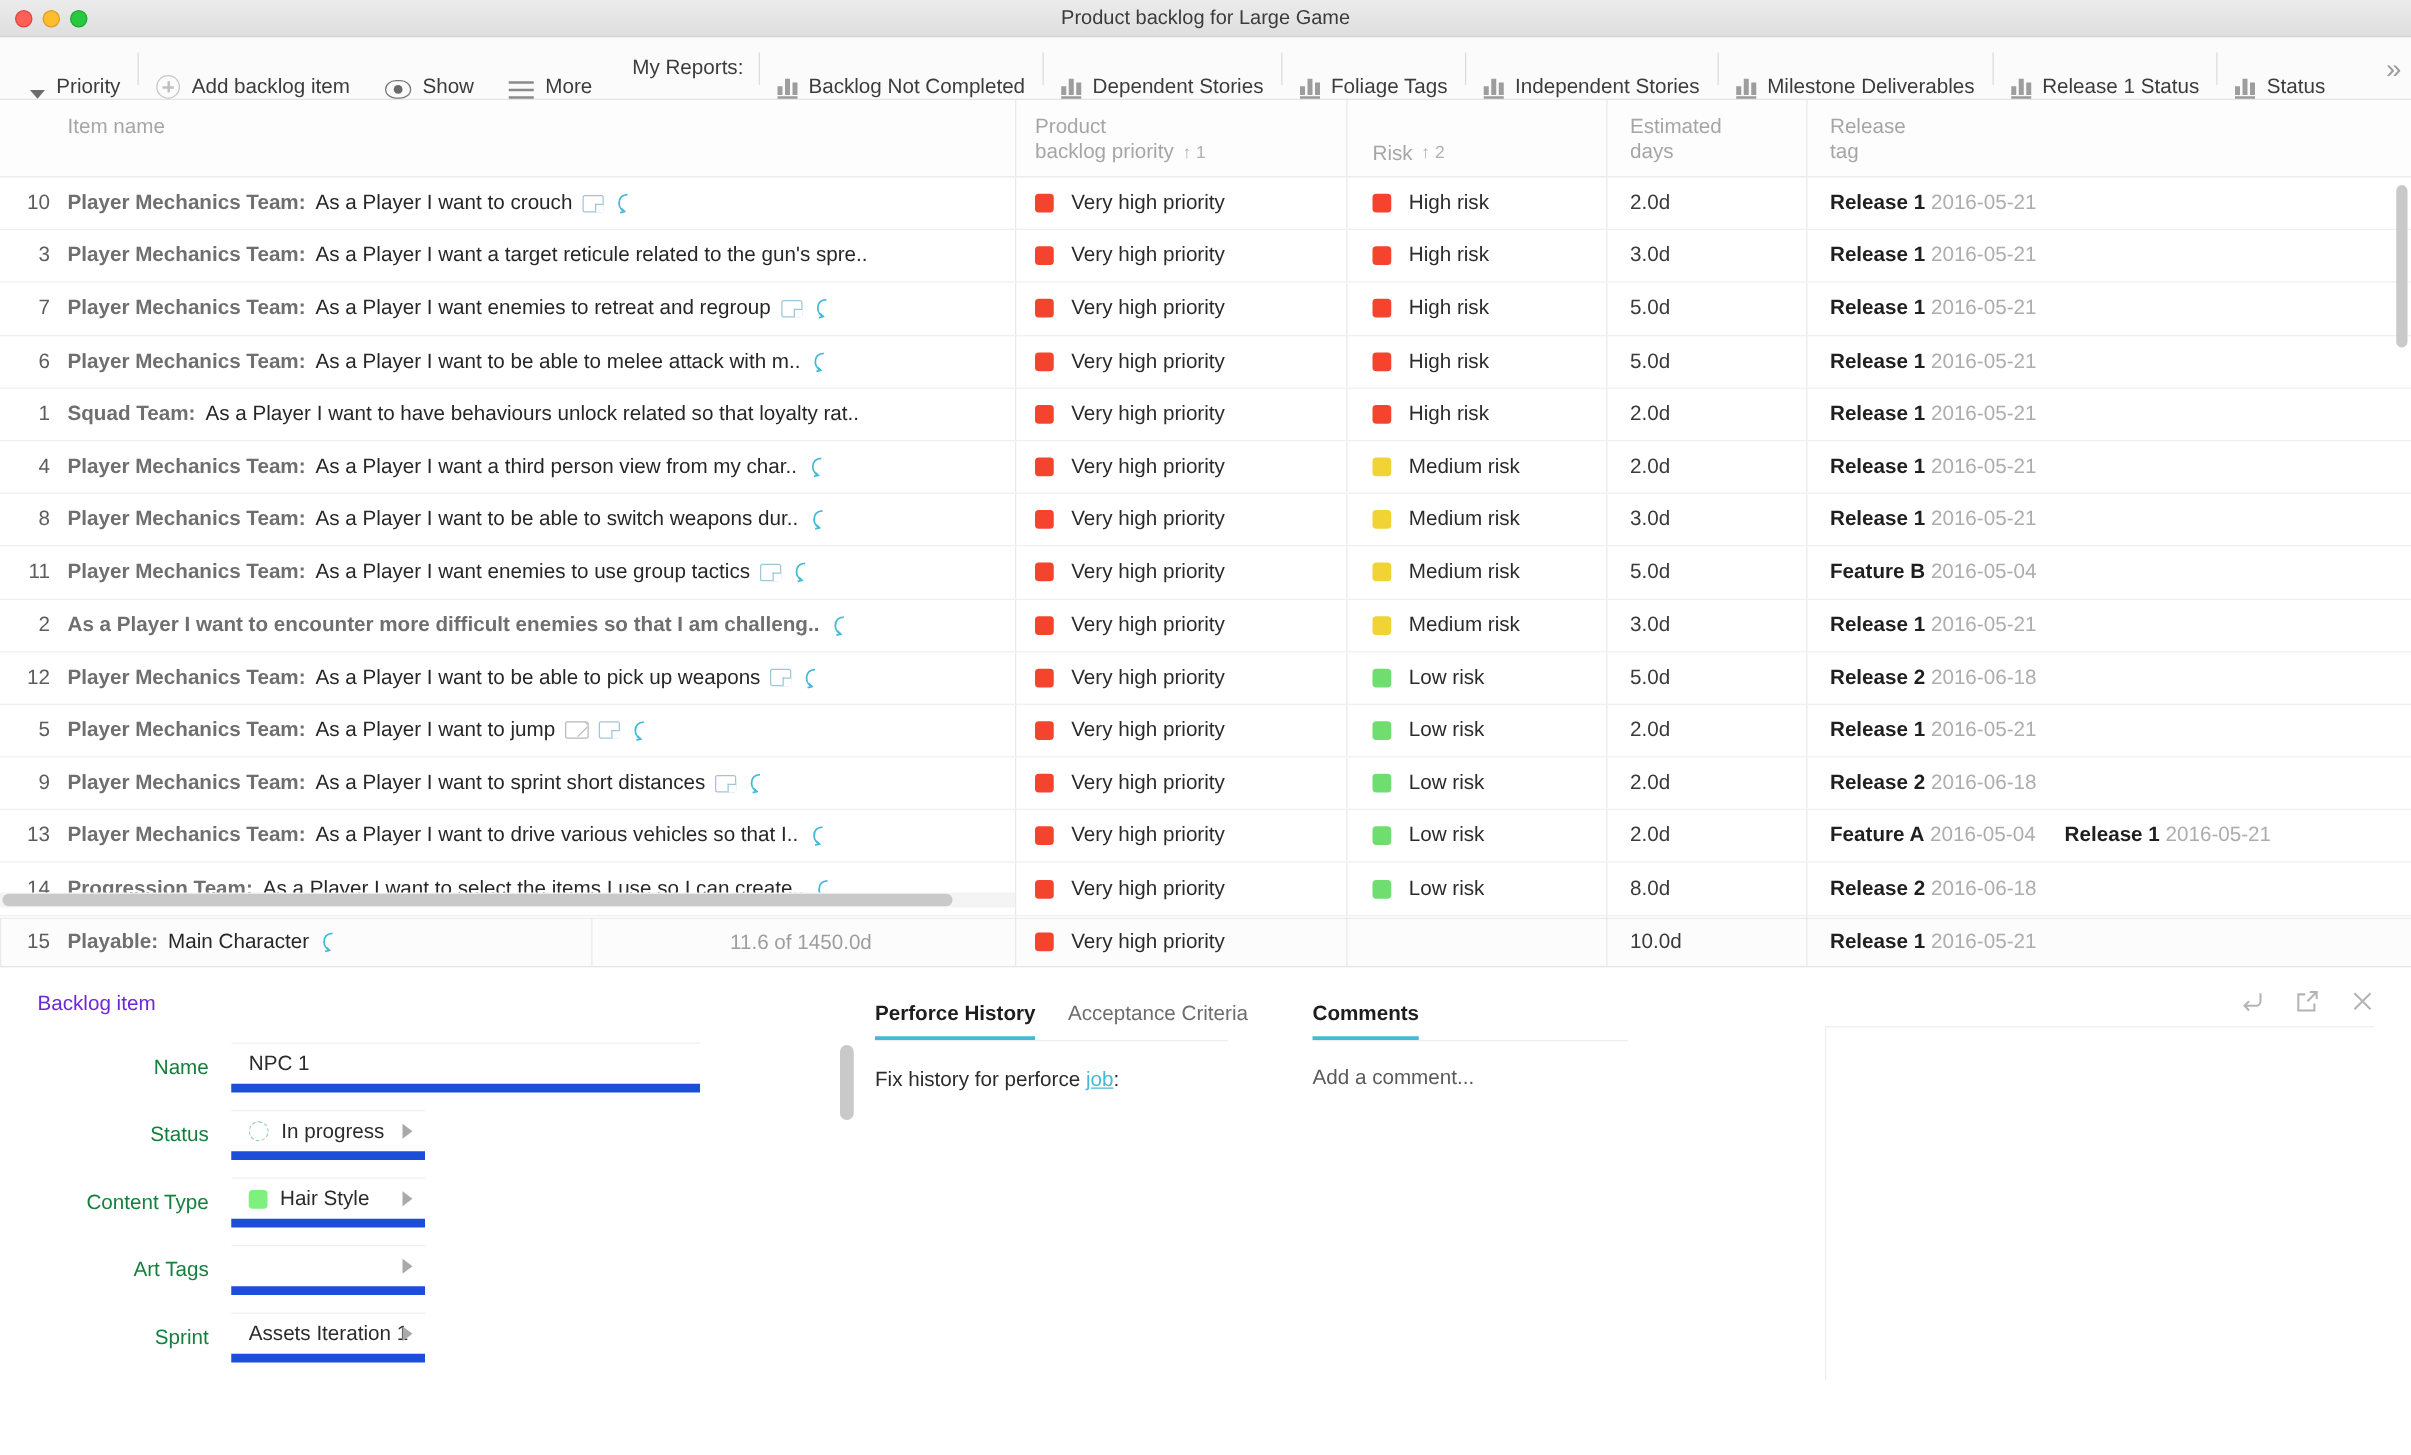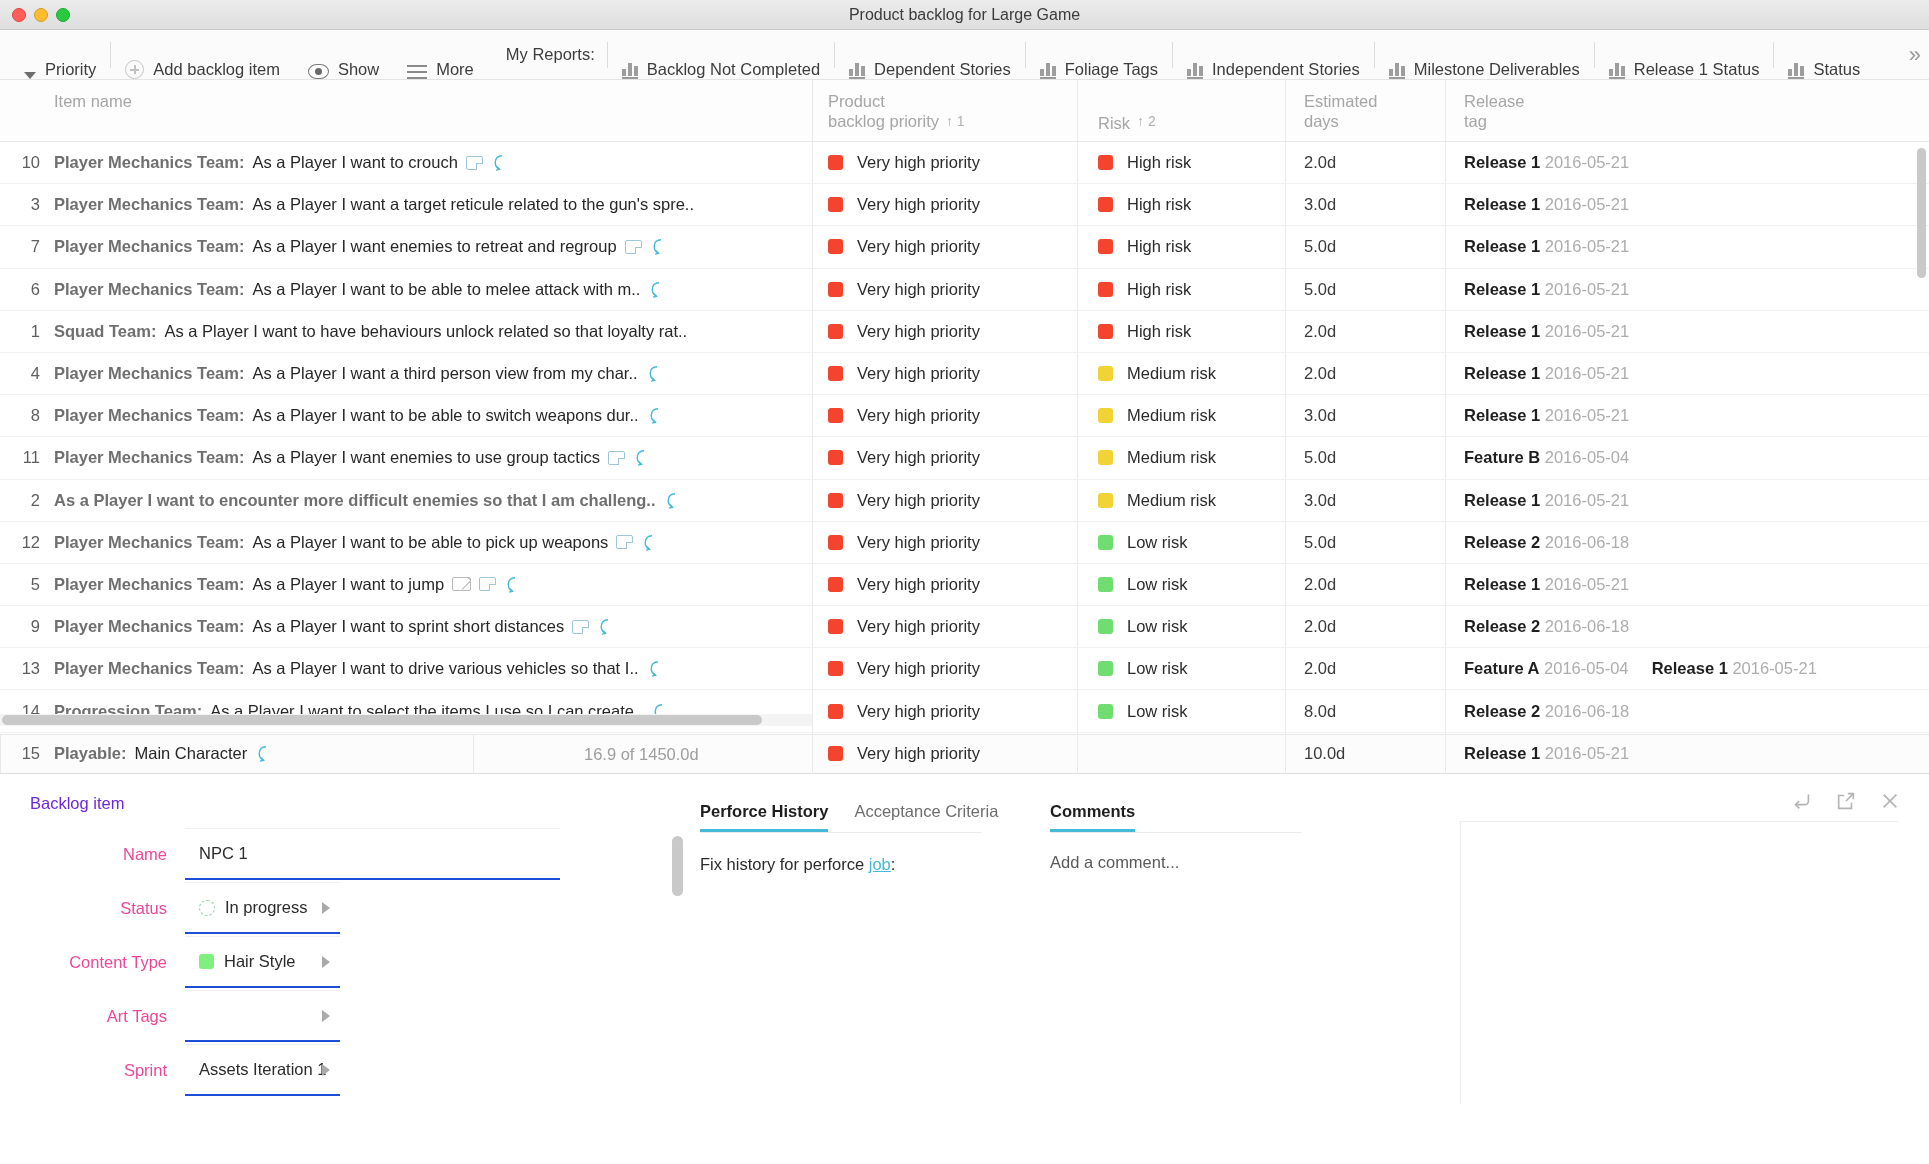--- a/index.html
+++ b/index.html
@@ -175,25 +175,25 @@
   
   .detail{
     display:flex;width:100%;height:calc(1164px - 30px - 50px - 654px - 40px);
     background:#fff;position:relative;
   }
   .dp-left{width:700px;position:relative;padding:20px 0 0 0;}
   .dp-title{font-size:16.5px;color:#6d28d9;padding-left:30px;margin-bottom:14px;}
   .frow{display:flex;align-items:center;height:54px;}
   .flabel{
     width:185px;text-align:right;padding-right:18px;
-    font-size:16.5px;color:#ec4899;padding-left:22px;
+    font-size:16.5px;color:#15803d;padding-left:22px;
   }
   .fctl{
-    position:relative;height:52px;display:flex;align-items:center;
-    border-top:1px solid #efefef;border-bottom:2px solid #1d4ed8;
+    position:relative;height:40px;display:flex;align-items:center;
+    border-top:1px solid #efefef;border-bottom:7px solid #1d4ed8;
     font-size:16.5px;color:#2b2b2b;padding-left:14px;gap:10px;
   }
   .fctl.wide{width:375px;}
   .fctl.narrow{width:155px;}
   .caret-r{
     position:absolute;right:10px;top:50%;transform:translateY(-50%);
     width:0;height:0;border-top:6px solid transparent;border-bottom:6px solid transparent;
     border-left:8px solid #a9a9a9;
   }
   .spinner{
@@ -747,21 +747,21 @@
     </div>
 
   <div class="hscroll">
       <i></i>
     </div>
   <div class="vscroll"></div>
 </div>
 
 <div class="statusbar">
   <div class="sb-b"></div>
-  <div class="sb-c">16.9 of 1450.0d</div>
+  <div class="sb-c">11.6 of 1450.0d</div>
 </div>
 
 <div class="detail">
 
   <div class="dp-left">
     <div class="dp-title">Backlog item</div>
     <div id="form-fields">
         <div class="frow">
           <div class="flabel">Name</div>
           <div class="fctl wide">

